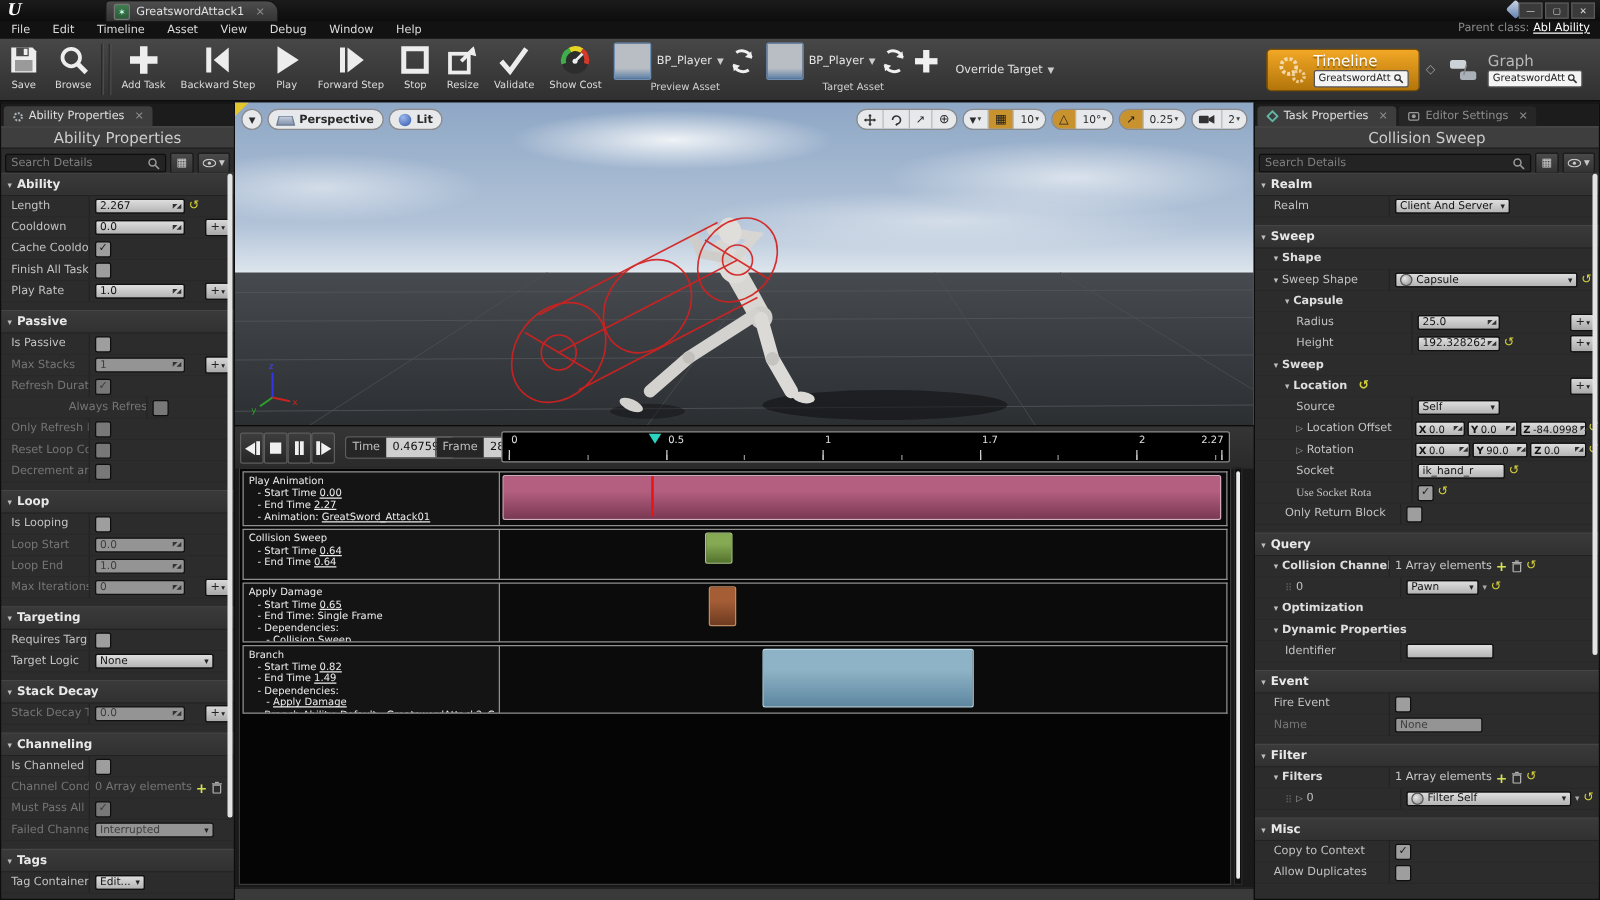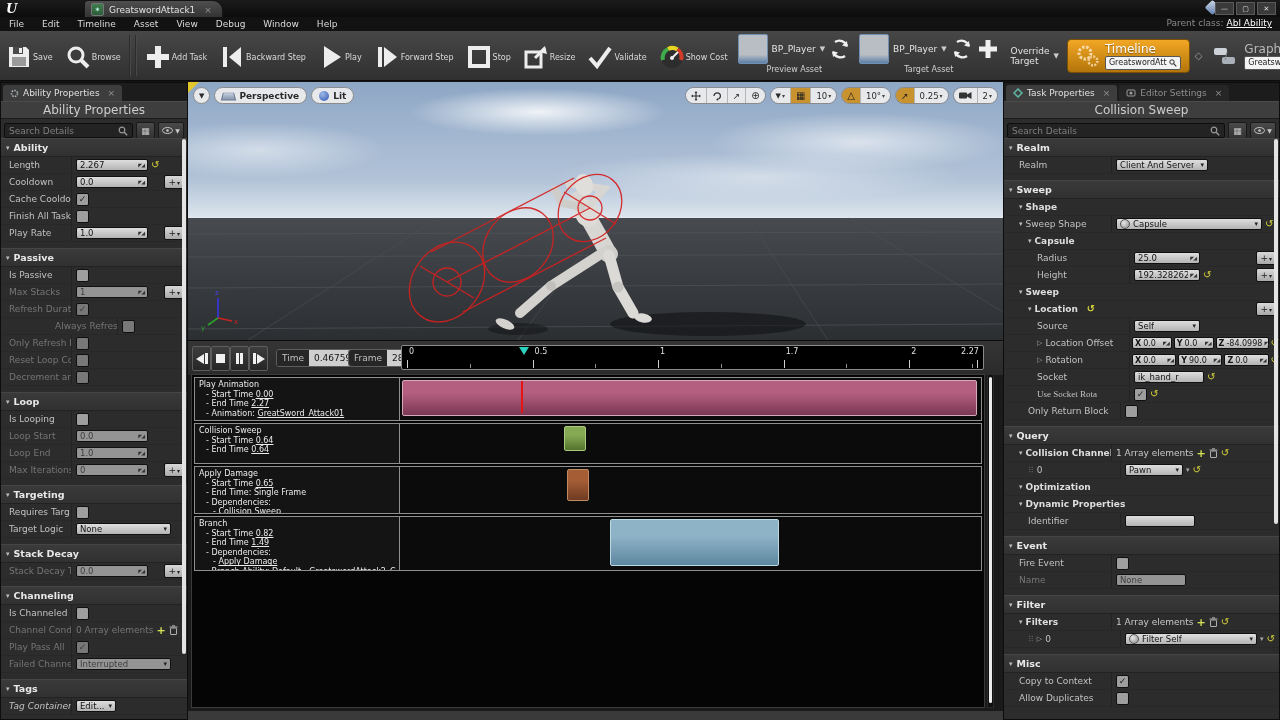--- a/index.html
+++ b/index.html
@@ -13,21 +13,21 @@
   .tabx{color:#909090;font-size:9px;margin-left:4px;}
   .winbtns{position:absolute;right:4px;top:2px;display:flex;gap:2px;}
   .wbtn{width:17px;height:11px;background:#3a3a3a;border:1px solid #5a5a5a;color:#ddd;font-size:7px;display:flex;align-items:center;justify-content:center;}
   .cubeicn{position:absolute;right:62px;top:2px;width:11px;height:11px;background:linear-gradient(135deg,#cfd8e8,#5f7fae);transform:rotate(45deg);border-radius:2px;}
   .menubar{position:absolute;left:0;top:17px;width:1280px;height:14px;background:#121212;display:flex;align-items:center;}
   .menu-item{padding:0 9px;color:#dcdcdc;font-size:9px;}
   .parentclass{position:absolute;right:8px;top:1px;font-size:9px;color:#8a8a8a;}
   .pcval{color:#fff;text-decoration:underline;margin-left:3px;}
   
   .toolbar{position:absolute;left:0;top:31px;width:1280px;height:49px;background:linear-gradient(#474747,#303030);border-bottom:1px solid #0c0c0c;display:flex;align-items:stretch;}
-  .tbtn{display:flex;flex-direction:row;align-items:center;justify-content:flex-start;padding:3px 6px 0 6px;gap:1px;}
+  .tbtn{display:flex;flex-direction:column;align-items:center;justify-content:flex-start;padding:3px 6px 0 6px;gap:1px;}
   .tbicon{height:28px;display:flex;align-items:center;justify-content:center;}
   .tblabel{font-size:8px;color:#dadada;white-space:nowrap;}
   .tbsep{width:2px;margin:4px 2px;background:linear-gradient(90deg,#1d1d1d,#585858);}
   .agroup{display:flex;flex-direction:column;align-items:center;padding:3px 4px 0 4px;}
   .arow{display:flex;align-items:center;gap:4px;height:30px;}
   .athumb{width:28px;height:28px;border:1px solid #6f8fb4;background:linear-gradient(#b9bec4 70%,#5d7fa6);border-radius:2px;}
   .aval{font-size:9px;color:#e6e6e6;}
   .albl{font-size:8px;color:#d0d0d0;margin-top:1px;}
   .ovr{display:flex;align-items:center;gap:4px;color:#e2e2e2;font-size:9px;padding:0 8px;}
   .tbright{margin-left:auto;display:flex;align-items:center;gap:5px;padding-right:8px;}
@@ -547,37 +547,37 @@
             <span class="icnwrap">
               <svg width="9" height="10" viewBox="0 0 9 10">
                 <rect x="1.5" y="3" width="6" height="6.5" rx="0.5" fill="none" stroke="#b0b0b0"></rect>
                 <line x1="0.5" y1="2" x2="8.5" y2="2" stroke="#b0b0b0"></line>
                 <line x1="3" y1="0.8" x2="6" y2="0.8" stroke="#b0b0b0"></line>
               </svg>
             </span>
           </div>
         </div>
         <div class="prow dis">
-    <div class="lab" style="flex-basis:62px;padding-left:8px;">Play Pass All</div>
+    <div class="lab" style="flex-basis:62px;padding-left:8px;">Must Pass All</div>
     <div class="val">
             <span class="cb dis">✓</span>
           </div>
         </div>
         <div class="prow dis">
     <div class="lab" style="flex-basis:62px;padding-left:8px;">Failed Channel</div>
     <div class="val">
             <span class="field dis" style="width:95px">
               <span class="fv">Interrupted</span>
               <span class="crt">▾</span>
             </span>
           </div>
         </div>
         <div class="cath gap"><span class="tri">▾</span>Tags</div>
         <div class="prow">
-    <div class="lab" style="flex-basis:62px;padding-left:8px;font-style:italic;">Tag Container</div>
+    <div class="lab" style="flex-basis:62px;padding-left:8px;">Tag Container</div>
     <div class="val">
             <span class="field" style="width:40px">
               <span class="fv">Edit...</span>
               <span class="crt">▾</span>
             </span>
           </div>
         </div>
       </div>
     <div class="scrollthumb" style="right:1px;top:56px;height:515px;"></div>
   </div>

